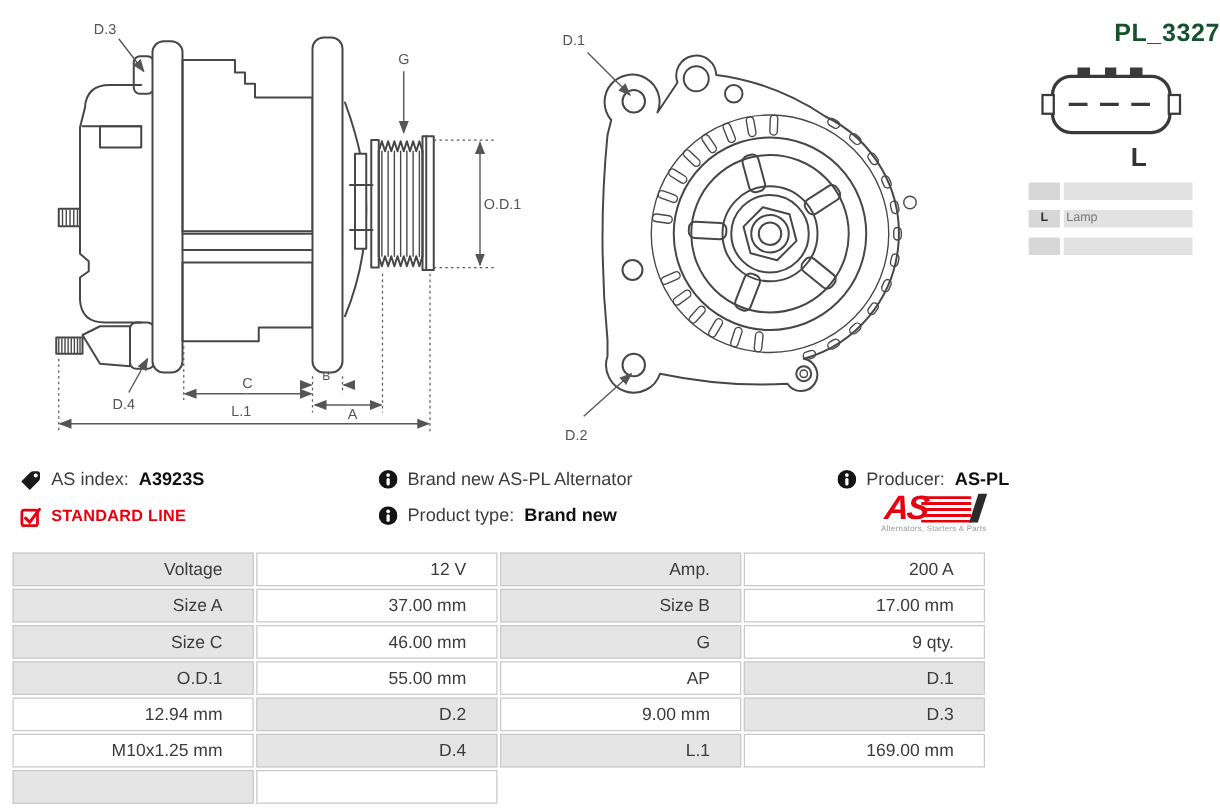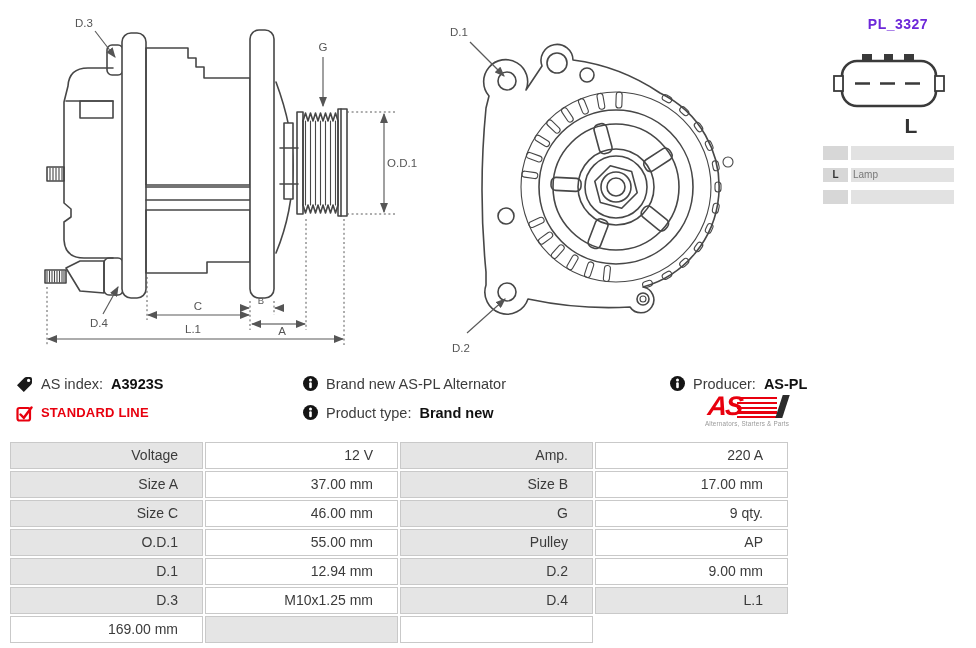--- a/index.html
+++ b/index.html
@@ -17,22 +17,22 @@
   .fillw{ fill:#ffffff; }
   .dim  { stroke:#5a5a5a; stroke-width:1.15; fill:none; }
   .dot  { stroke:#5a5a5a; stroke-width:1; fill:none; stroke-dasharray:2 2.6; }
   .dimtxt { font:11.5px "Liberation Sans", sans-serif; fill:#555555; }
   .dimtxt-s { font:9.5px "Liberation Sans", sans-serif; fill:#555555; }
   .solidg { fill:#3a3a3a; stroke:none; }
 
   
   #pl-code {
     position:absolute; left:820px; top:16px; width:156px;
-    text-align:center; font-size:14px; font-weight:bold;
-    color:#6d28d9; letter-spacing:.5px; cursor:pointer;
+    text-align:right; font-size:20px; font-weight:bold;
+    color:#14532d; letter-spacing:.5px; cursor:pointer;
   }
   #mini-table { position:absolute; left:823px; top:146px; width:133px; }
   .mini-row { display:flex; gap:3px; margin-bottom:8px; }
   .mini-key {
     width:25px; height:14px; background:#d7d7d7; flex:none;
     font-size:10px; font-weight:bold; color:#333; text-align:center; line-height:14px;
   }
   .mini-val {
     width:103px; height:14px; background:#e2e2e2; box-sizing:border-box;
     font-size:10px; color:#777; line-height:14px; padding-left:2px;
@@ -325,35 +325,34 @@
     <span class="as-stripes"></span>
     <span class="as-slant"></span>
   </div>
   <div class="logo-caption">Alternators, Starters &amp; Parts</div>
 </div>
 
 <div id="spec-table">
   <div class="cell lab">Voltage</div>
   <div class="cell val">12 V</div>
   <div class="cell lab">Amp.</div>
-  <div class="cell val">220 A</div>
+  <div class="cell val">200 A</div>
 
   <div class="cell lab">Size A</div>
   <div class="cell val">37.00 mm</div>
   <div class="cell lab">Size B</div>
   <div class="cell val">17.00 mm</div>
 
   <div class="cell lab">Size C</div>
   <div class="cell val">46.00 mm</div>
   <div class="cell lab">G</div>
   <div class="cell val">9 qty.</div>
 
   <div class="cell lab">O.D.1</div>
   <div class="cell val">55.00 mm</div>
-  <div class="cell lab">Pulley</div>
   <div class="cell val">AP</div>
 
   <div class="cell lab">D.1</div>
   <div class="cell val">12.94 mm</div>
   <div class="cell lab">D.2</div>
   <div class="cell val">9.00 mm</div>
 
   <div class="cell lab">D.3</div>
   <div class="cell val">M10x1.25 mm</div>
   <div class="cell lab">D.4</div>

